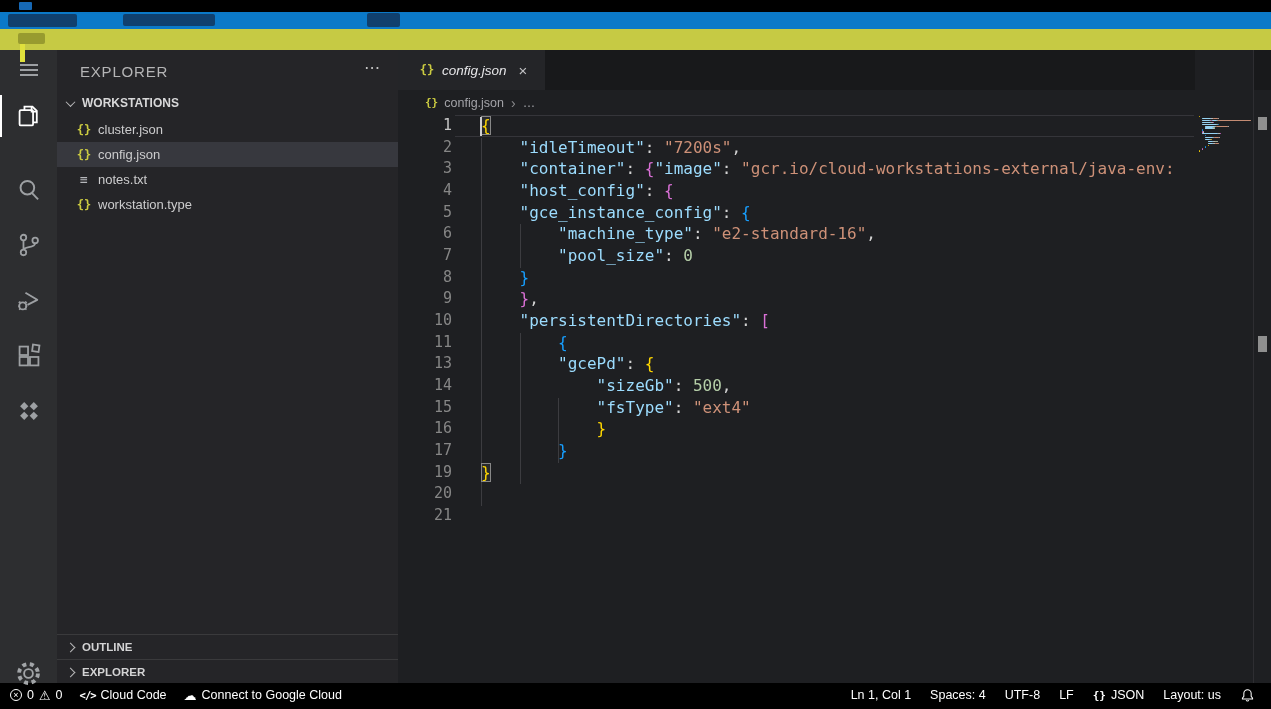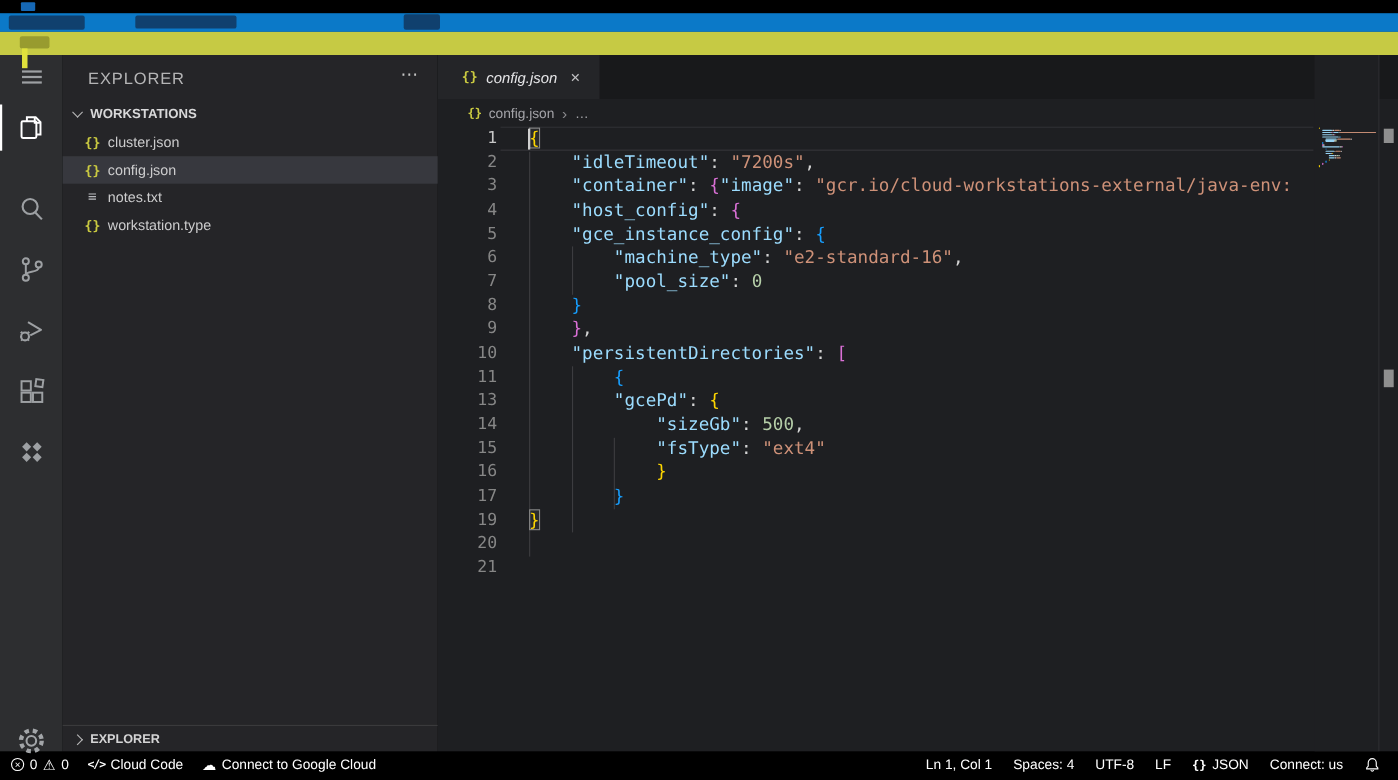--- a/index.html
+++ b/index.html
@@ -186,20 +186,24 @@
     </div>
     <div class="file-row" style="top:117px;">
       <span class="file-icon texty">≡</span>
       <span>notes.txt</span>
     </div>
     <div class="file-row" style="top:142px;">
       <span class="file-icon">{}</span>
       <span>workstation.type</span>
     </div>
 
+    <div class="sb-panel" style="top:584px;">
+      <i class="chev right"></i>
+      <span>OUTLINE</span>
+    </div>
     <div class="sb-panel" style="top:609px;">
       <i class="chev right"></i>
       <span>EXPLORER</span>
     </div>
   </div>
 
   <div class="editor">
     <div class="tabbar">
       <div class="tab">
         <span class="file-icon">{}</span>
@@ -386,21 +390,21 @@
     </div>
     <div class="sb-right">
       <span class="sb-item">Ln 1, Col 1</span>
       <span class="sb-item">Spaces: 4</span>
       <span class="sb-item">UTF-8</span>
       <span class="sb-item">LF</span>
       <span class="sb-item">
         <span class="curly-glyph">{}</span>
         <span>JSON</span>
       </span>
-      <span class="sb-item">Connect: us</span>
+      <span class="sb-item">Layout: us</span>
       <span class="sb-item">
         <svg width="15" height="15" viewBox="0 0 16 16">
           <path d="M8 1.8a3.9 3.9 0 0 0-3.9 3.9v3.2L2.6 10.8v0.9h10.8v-0.9L11.9 8.9V5.7A3.9 3.9 0 0 0 8 1.8z" fill="none" stroke="#ffffff" stroke-width="1.1"></path>
           <path d="M6.6 12.9a1.5 1.5 0 0 0 2.8 0" fill="none" stroke="#ffffff" stroke-width="1.1"></path>
         </svg>
       </span>
     </div>
   </div>
   <div class="bottom-black"></div>
 </div>

